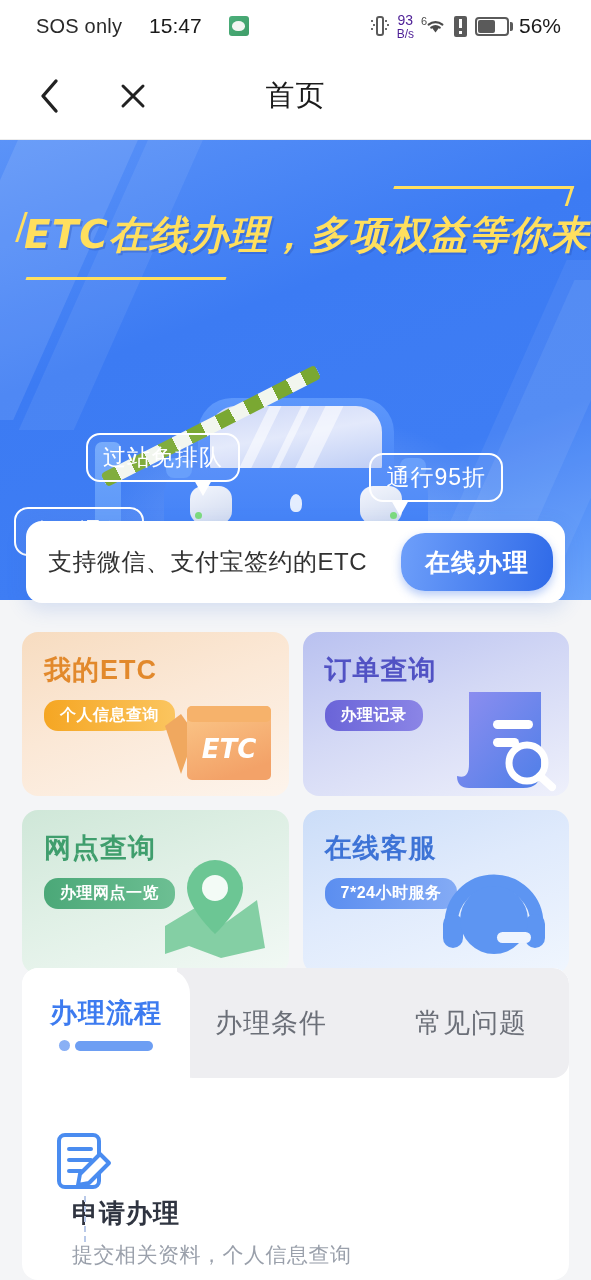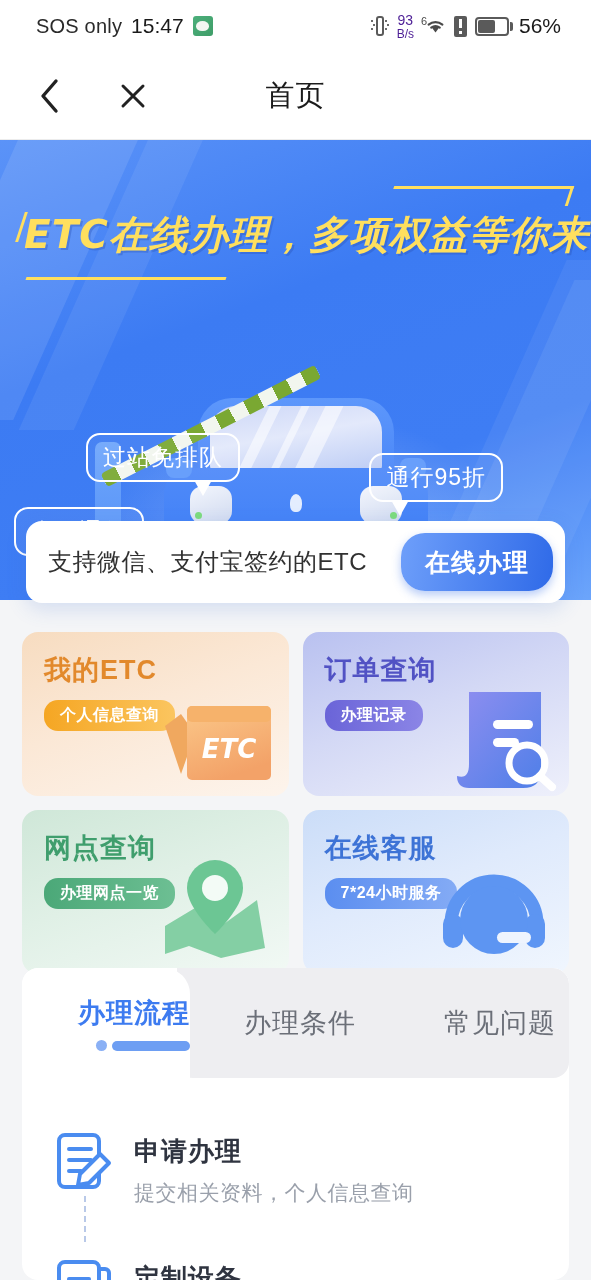--- a/index.html
+++ b/index.html
@@ -10,21 +10,21 @@
     overflow:hidden;
     position:relative;
   }
 
   
   .statusbar{
     height:52px; background:#ffffff;
     display:flex; align-items:center; justify-content:space-between;
     padding:0 30px 0 36px;
   }
-  .sb-left{ display:flex; align-items:center; gap:9px; }
+  .sb-left{ display:flex; align-items:center; gap:27px; }
   .sb-carrier{ font-size:20px; color:#2a2a2a; letter-spacing:.2px; }
   .sb-time{ font-size:21px; color:#1a1a1a; font-weight:500; }
   .sb-appicon{
     width:20px; height:20px; border-radius:3px;
     background:linear-gradient(135deg,#4caf7b,#3f9d68);
     position:relative; flex:none;
   }
   .sb-appicon:after{
     content:""; position:absolute; left:3px; top:5px;
     width:13px; height:10px; border-radius:50% 50% 45% 45%;
@@ -279,37 +279,37 @@
     position:absolute; left:22px; right:22px; top:968px; bottom:0;
     background:#fff; border-radius:16px; overflow:hidden;
   }
   .tabs{ position:relative; height:122px; }
   .tabs-bg{
     position:absolute; left:155px; right:0; top:0; height:110px;
     background:#eeeef1; border-radius:0 16px 16px 16px;
   }
   .tab{
     position:absolute; top:0; height:110px;
-    display:flex; flex-direction:column; align-items:flex-end; justify-content:center;
+    display:flex; flex-direction:column; align-items:center; justify-content:center;
   }
   .tab .lbl{ font-size:27px; color:#6b6f78; letter-spacing:1px; }
   .tab.active{
     left:0; width:168px; background:#fff; border-radius:16px 26px 0 0; z-index:2;
   }
   .tab.active .lbl{ color:#3d7bf0; font-weight:700; }
   .tab.active .ind{
     display:flex; align-items:center; gap:5px; margin-top:9px;
   }
   .tab.active .ind .d{ width:11px; height:11px; border-radius:50%; background:#8ab0f5; }
   .tab.active .ind .b{ width:78px; height:10px; border-radius:5px; background:#6d9ef3; }
   .tab.t2{ left:164px; width:170px; }
   .tab.t3{ left:364px; width:170px; }
 
   .steps{ padding:42px 0 0 0; }
-  .step{ position:relative; display:flex; padding:0 0 0 34px; }
+  .step{ position:relative; display:flex; padding:0 0 0 34px;flex-direction:column; }
   .step .icn{ width:62px; flex:none; position:relative; }
   .step .txt{ padding-left:16px; padding-top:2px; }
   .step .h{ font-size:26px; font-weight:700; color:#2f3440; letter-spacing:1px; }
   .step .s{ font-size:21px; color:#9aa0ab; margin-top:10px; letter-spacing:.5px; }
   .step .dash{
     position:absolute; left:62px; top:62px; width:0; height:46px;
     border-left:2px dashed #b9c9e8;
   }
 </style>
 </head>

